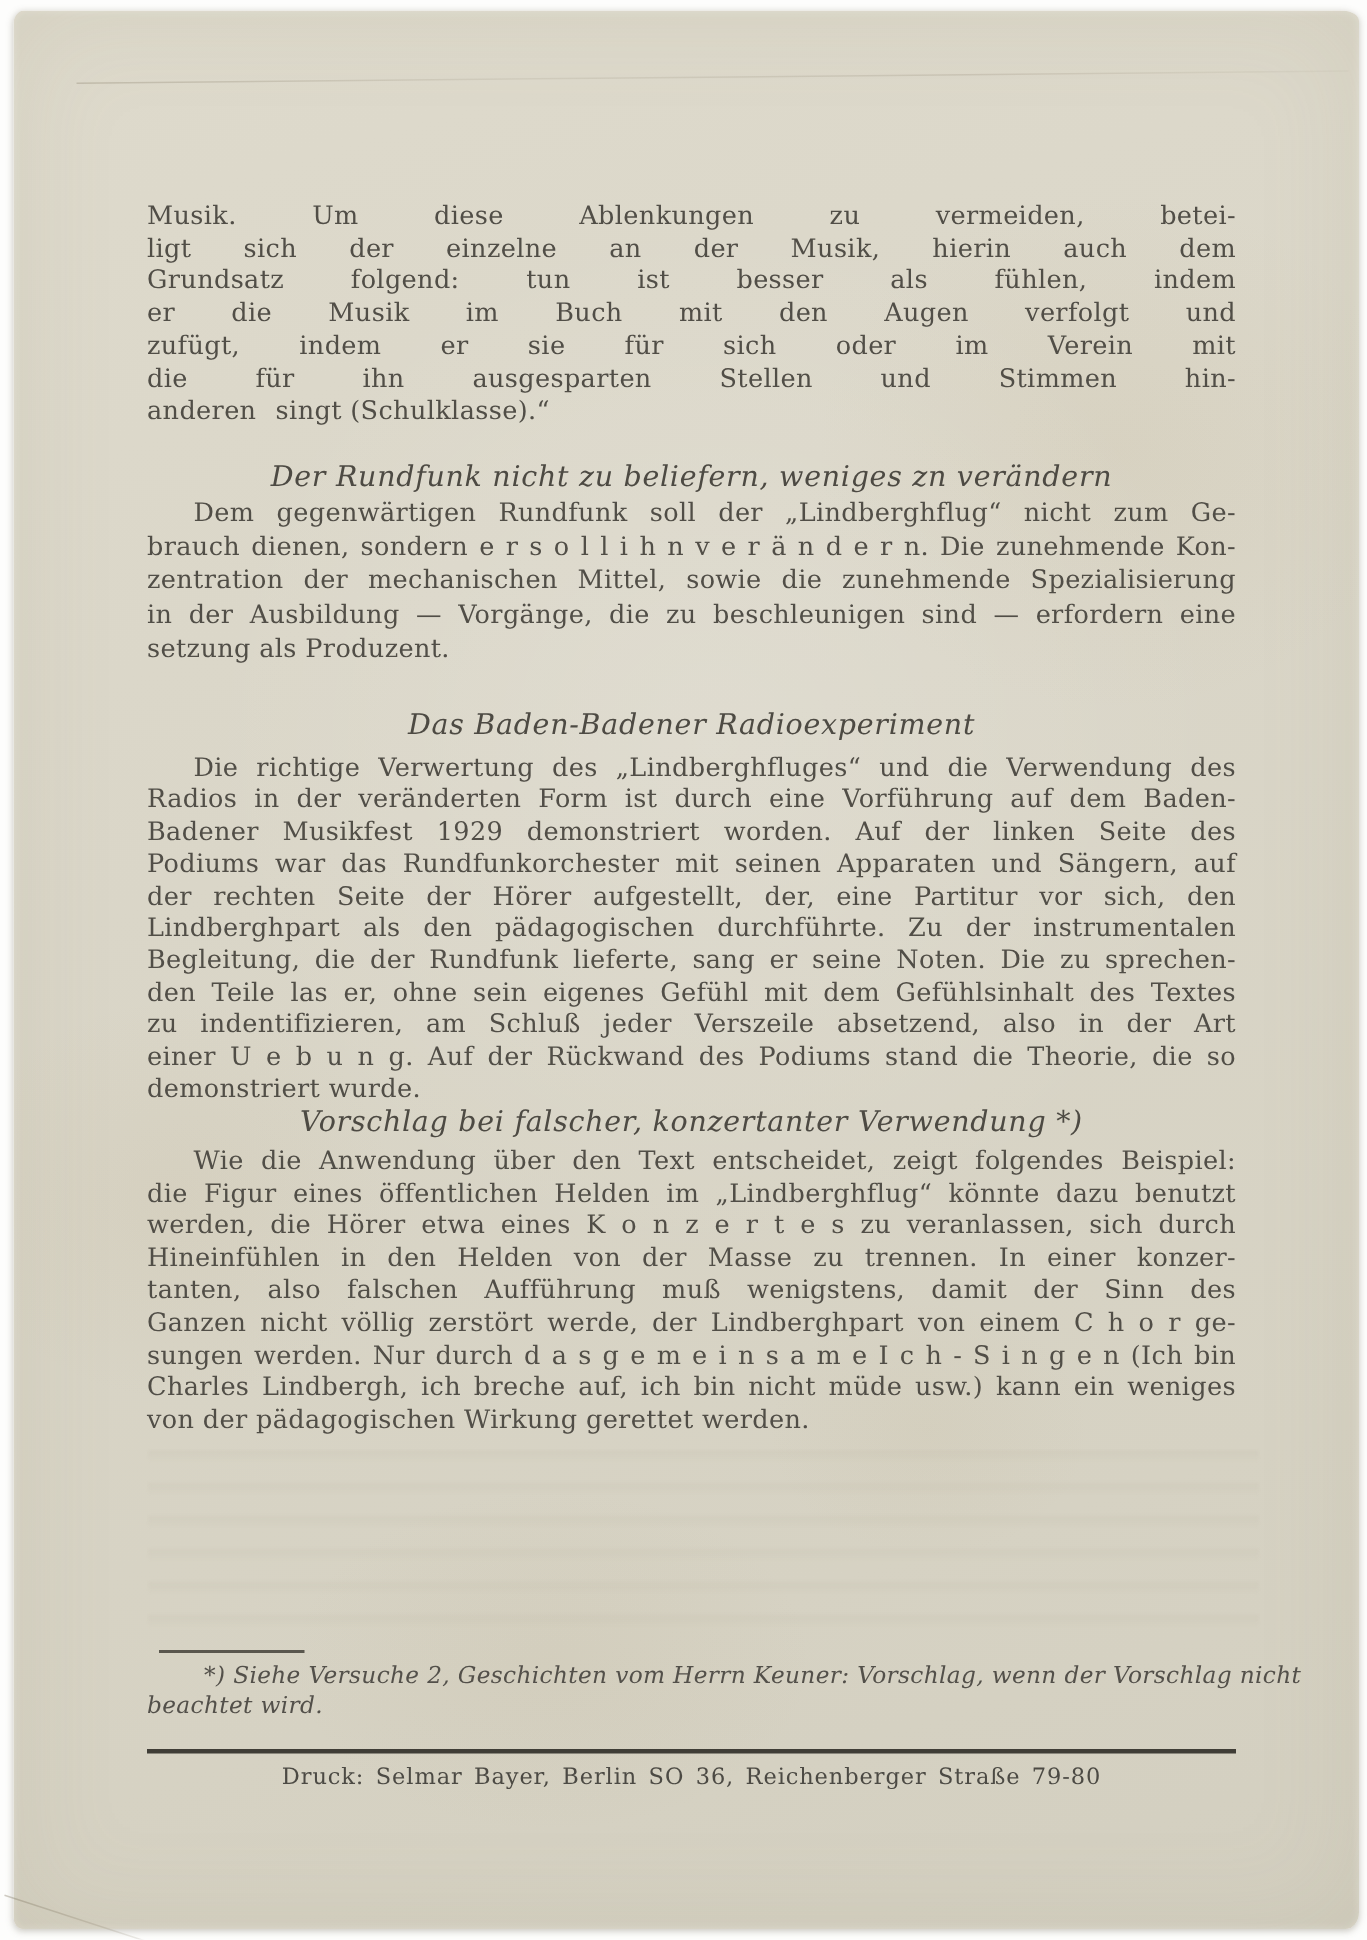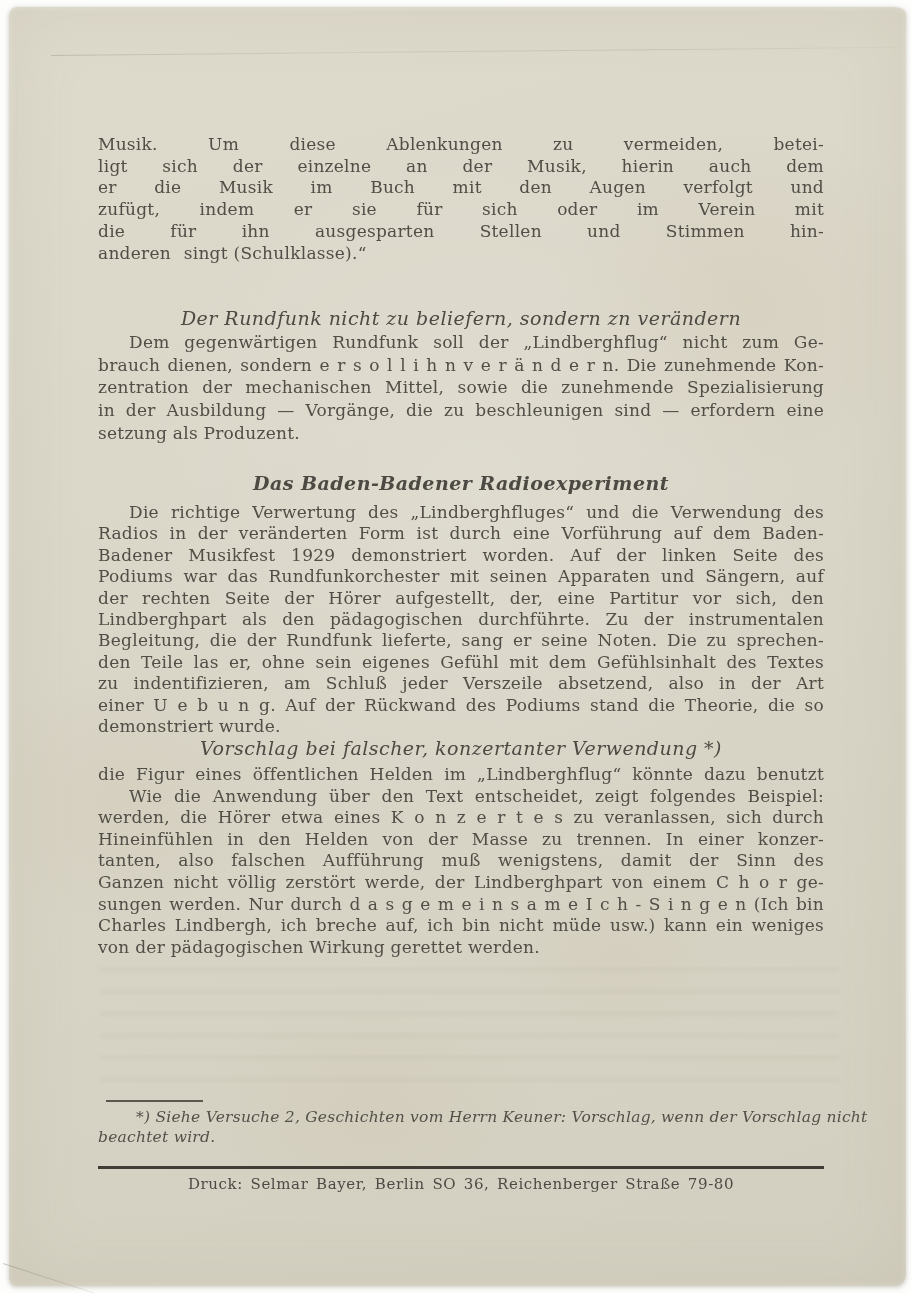--- a/index.html
+++ b/index.html
@@ -101,21 +101,21 @@
   .heading {
     font-style: italic;
     font-size: 19px;
     text-align: center;
     letter-spacing: 0.025em;
     color: #4d4a43;
     white-space: nowrap;
   }
   #heading-1 { top: 307px; }
   #para-1    { top: 331px; line-height: 22.7px; }
-  #heading-2 { top: 472px; font-weight: bold; }
+  #heading-2 { top: 472px; }
   #para-2    { top: 502px; line-height: 21.4px; }
   #heading-3 { top: 737px; }
   #para-3    { top: 764px; line-height: 21.6px; }
 
   #footnote-rule {
     top: 1100px;
     left: 8px;
     width: 97px;
     height: 2px;
     background: #5a574e;
@@ -152,27 +152,28 @@
     <div class="crease-top"></div>
     <div class="crease-bottom-left"></div>
     <div class="ghosting"></div>
   </div>
 
   <div id="text-layer">
 
     <div id="quote-para" class="block para">
         <div class="line">Musik.  Um diese Ablenkungen zu vermeiden, betei-</div>
         <div class="line">ligt sich der einzelne an der Musik, hierin auch dem</div>
+        <div class="line">Grundsatz folgend: tun ist besser als fühlen, indem</div>
         <div class="line">er die Musik im Buch mit den Augen verfolgt und</div>
         <div class="line">zufügt, indem er sie für sich oder im Verein mit</div>
         <div class="line">die für ihn ausgesparten Stellen und Stimmen hin-</div>
       <div class="line last"><span>anderen singt</span><span class="normal-set"> (Schulklasse).“</span></div>
     </div>
 
-    <div id="heading-1" class="block heading">Der Rundfunk nicht zu beliefern, sondern zn verändern</div>
+    <div id="heading-1" class="block heading">Der Rundfunk nicht zu beliefern, weniges zn verändern</div>
     <div id="para-1" class="block para">
         <div class="line indent">Dem gegenwärtigen Rundfunk soll der „Lindberghflug“ nicht zum Ge-</div>
         <div class="line">brauch dienen, sondern e&nbsp;r s&nbsp;o&nbsp;l&nbsp;l i&nbsp;h&nbsp;n v&nbsp;e&nbsp;r&nbsp;ä&nbsp;n&nbsp;d&nbsp;e&nbsp;r&nbsp;n.  Die zunehmende Kon-</div>
         <div class="line">zentration der mechanischen Mittel, sowie die zunehmende Spezialisierung</div>
         <div class="line">in der Ausbildung — Vorgänge, die zu beschleunigen sind — erfordern eine</div>
         <div class="line last">setzung als Produzent.</div>
       </div>
 
     <div id="heading-2" class="block heading">Das Baden-Badener Radioexperiment</div>
     <div id="para-2" class="block para">
@@ -184,22 +185,22 @@
         <div class="line">Lindberghpart als den pädagogischen durchführte.  Zu der instrumentalen</div>
         <div class="line">Begleitung, die der Rundfunk lieferte, sang er seine Noten. Die zu sprechen-</div>
         <div class="line">den Teile las er, ohne sein eigenes Gefühl mit dem Gefühlsinhalt des Textes</div>
         <div class="line">zu indentifizieren, am Schluß jeder Verszeile absetzend, also in der Art</div>
         <div class="line">einer U&nbsp;e&nbsp;b&nbsp;u&nbsp;n&nbsp;g. Auf der Rückwand des Podiums stand die Theorie, die so</div>
         <div class="line last">demonstriert wurde.</div>
       </div>
 
     <div id="heading-3" class="block heading">Vorschlag bei falscher, konzertanter Verwendung *)</div>
     <div id="para-3" class="block para">
+        <div class="line indent">Wie die Anwendung über den Text entscheidet, zeigt folgendes Beispiel:</div>
         <div class="line">die Figur eines öffentlichen Helden im „Lindberghflug“ könnte dazu benutzt</div>
-        <div class="line indent">Wie die Anwendung über den Text entscheidet, zeigt folgendes Beispiel:</div>
         <div class="line">werden, die Hörer etwa eines K&nbsp;o&nbsp;n&nbsp;z&nbsp;e&nbsp;r&nbsp;t&nbsp;e&nbsp;s zu veranlassen, sich durch</div>
         <div class="line">Hineinfühlen in den Helden von der Masse zu trennen.  In einer konzer-</div>
         <div class="line">tanten, also falschen Aufführung muß wenigstens, damit der Sinn des</div>
         <div class="line">Ganzen nicht völlig zerstört werde, der Lindberghpart von einem C&nbsp;h&nbsp;o&nbsp;r ge-</div>
         <div class="line">sungen werden.  Nur durch d&nbsp;a&nbsp;s g&nbsp;e&nbsp;m&nbsp;e&nbsp;i&nbsp;n&nbsp;s&nbsp;a&nbsp;m&nbsp;e I&nbsp;c&nbsp;h&nbsp;-&nbsp;S&nbsp;i&nbsp;n&nbsp;g&nbsp;e&nbsp;n (Ich bin</div>
         <div class="line">Charles Lindbergh, ich breche auf, ich bin nicht müde usw.) kann ein weniges</div>
         <div class="line last">von der pädagogischen Wirkung gerettet werden.</div>
       </div>
 
     <div id="footnote-rule" class="block"></div>

